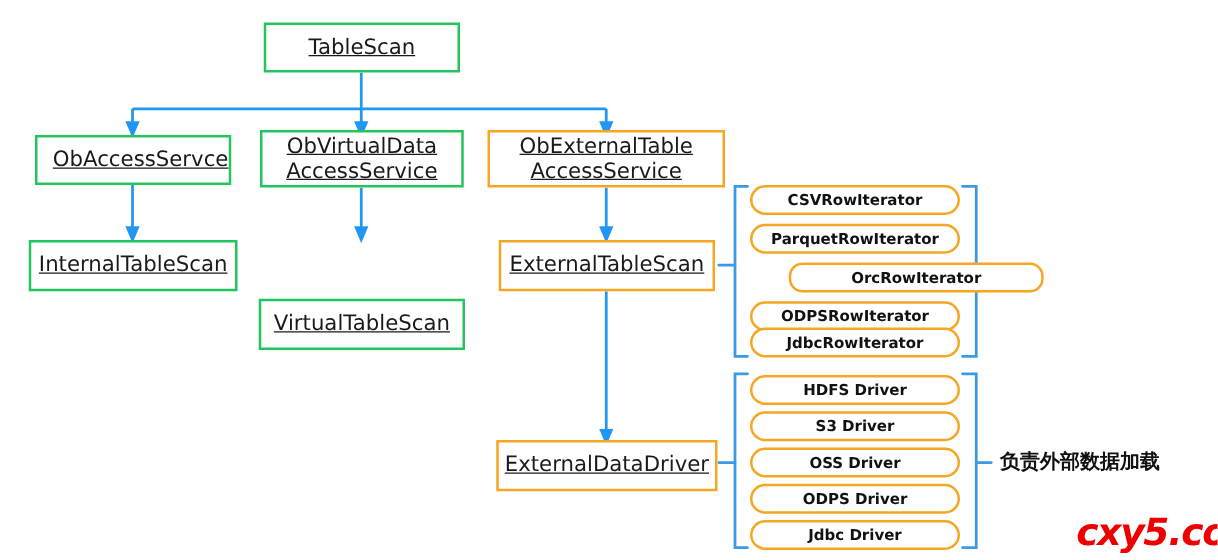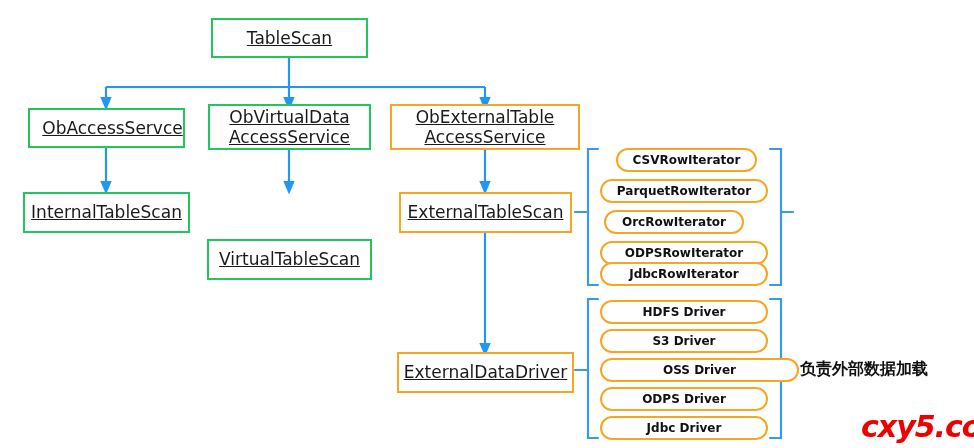--- a/index.html
+++ b/index.html
@@ -112,44 +112,44 @@
   </div>
 
   <div class="node orange" style="left:399px;top:192px;width:173px;height:41px;font-size:17px;">
     <span class="lbl">ExternalTableScan</span>
   </div>
 
   <div class="node orange" style="left:397px;top:352px;width:177px;height:41px;font-size:17px;">
     <span class="lbl">ExternalDataDriver</span>
   </div>
 
-  <div class="pill" style="left:600px;top:148px;width:141px;height:24px;margin-left:16px;">
+  <div class="pill" style="left:600px;top:148px;width:168px;height:24px;">
     <span>CSVRowIterator</span>
   </div>
   <div class="pill" style="left:600px;top:179px;width:168px;height:24px;">
     <span>ParquetRowIterator</span>
   </div>
-  <div class="pill" style="left:604px;top:210px;width:140px;height:24px;">
+  <div class="pill" style="left:631px;top:210px;width:204px;height:24px;border-radius:11px;">
     <span>OrcRowIterator</span>
   </div>
   <div class="pill" style="left:600px;top:241px;width:168px;height:24px;">
     <span>ODPSRowIterator</span>
   </div>
   <div class="pill" style="left:600px;top:262px;width:168px;height:24px;">
     <span>JdbcRowIterator</span>
   </div>
 
 
   <div class="pill" style="left:600px;top:300px;width:168px;height:24px;">
     <span>HDFS Driver</span>
   </div>
   <div class="pill" style="left:600px;top:329px;width:168px;height:24px;">
     <span>S3 Driver</span>
   </div>
-  <div class="pill" style="left:600px;top:358px;width:199px;height:24px;">
+  <div class="pill" style="left:600px;top:358px;width:168px;height:24px;">
     <span>OSS Driver</span>
   </div>
   <div class="pill" style="left:600px;top:387px;width:168px;height:24px;">
     <span>ODPS Driver</span>
   </div>
   <div class="pill" style="left:600px;top:416px;width:168px;height:24px;">
     <span>Jdbc Driver</span>
   </div>
 
   <div class="anno" style="left:800px;top:359px;">

